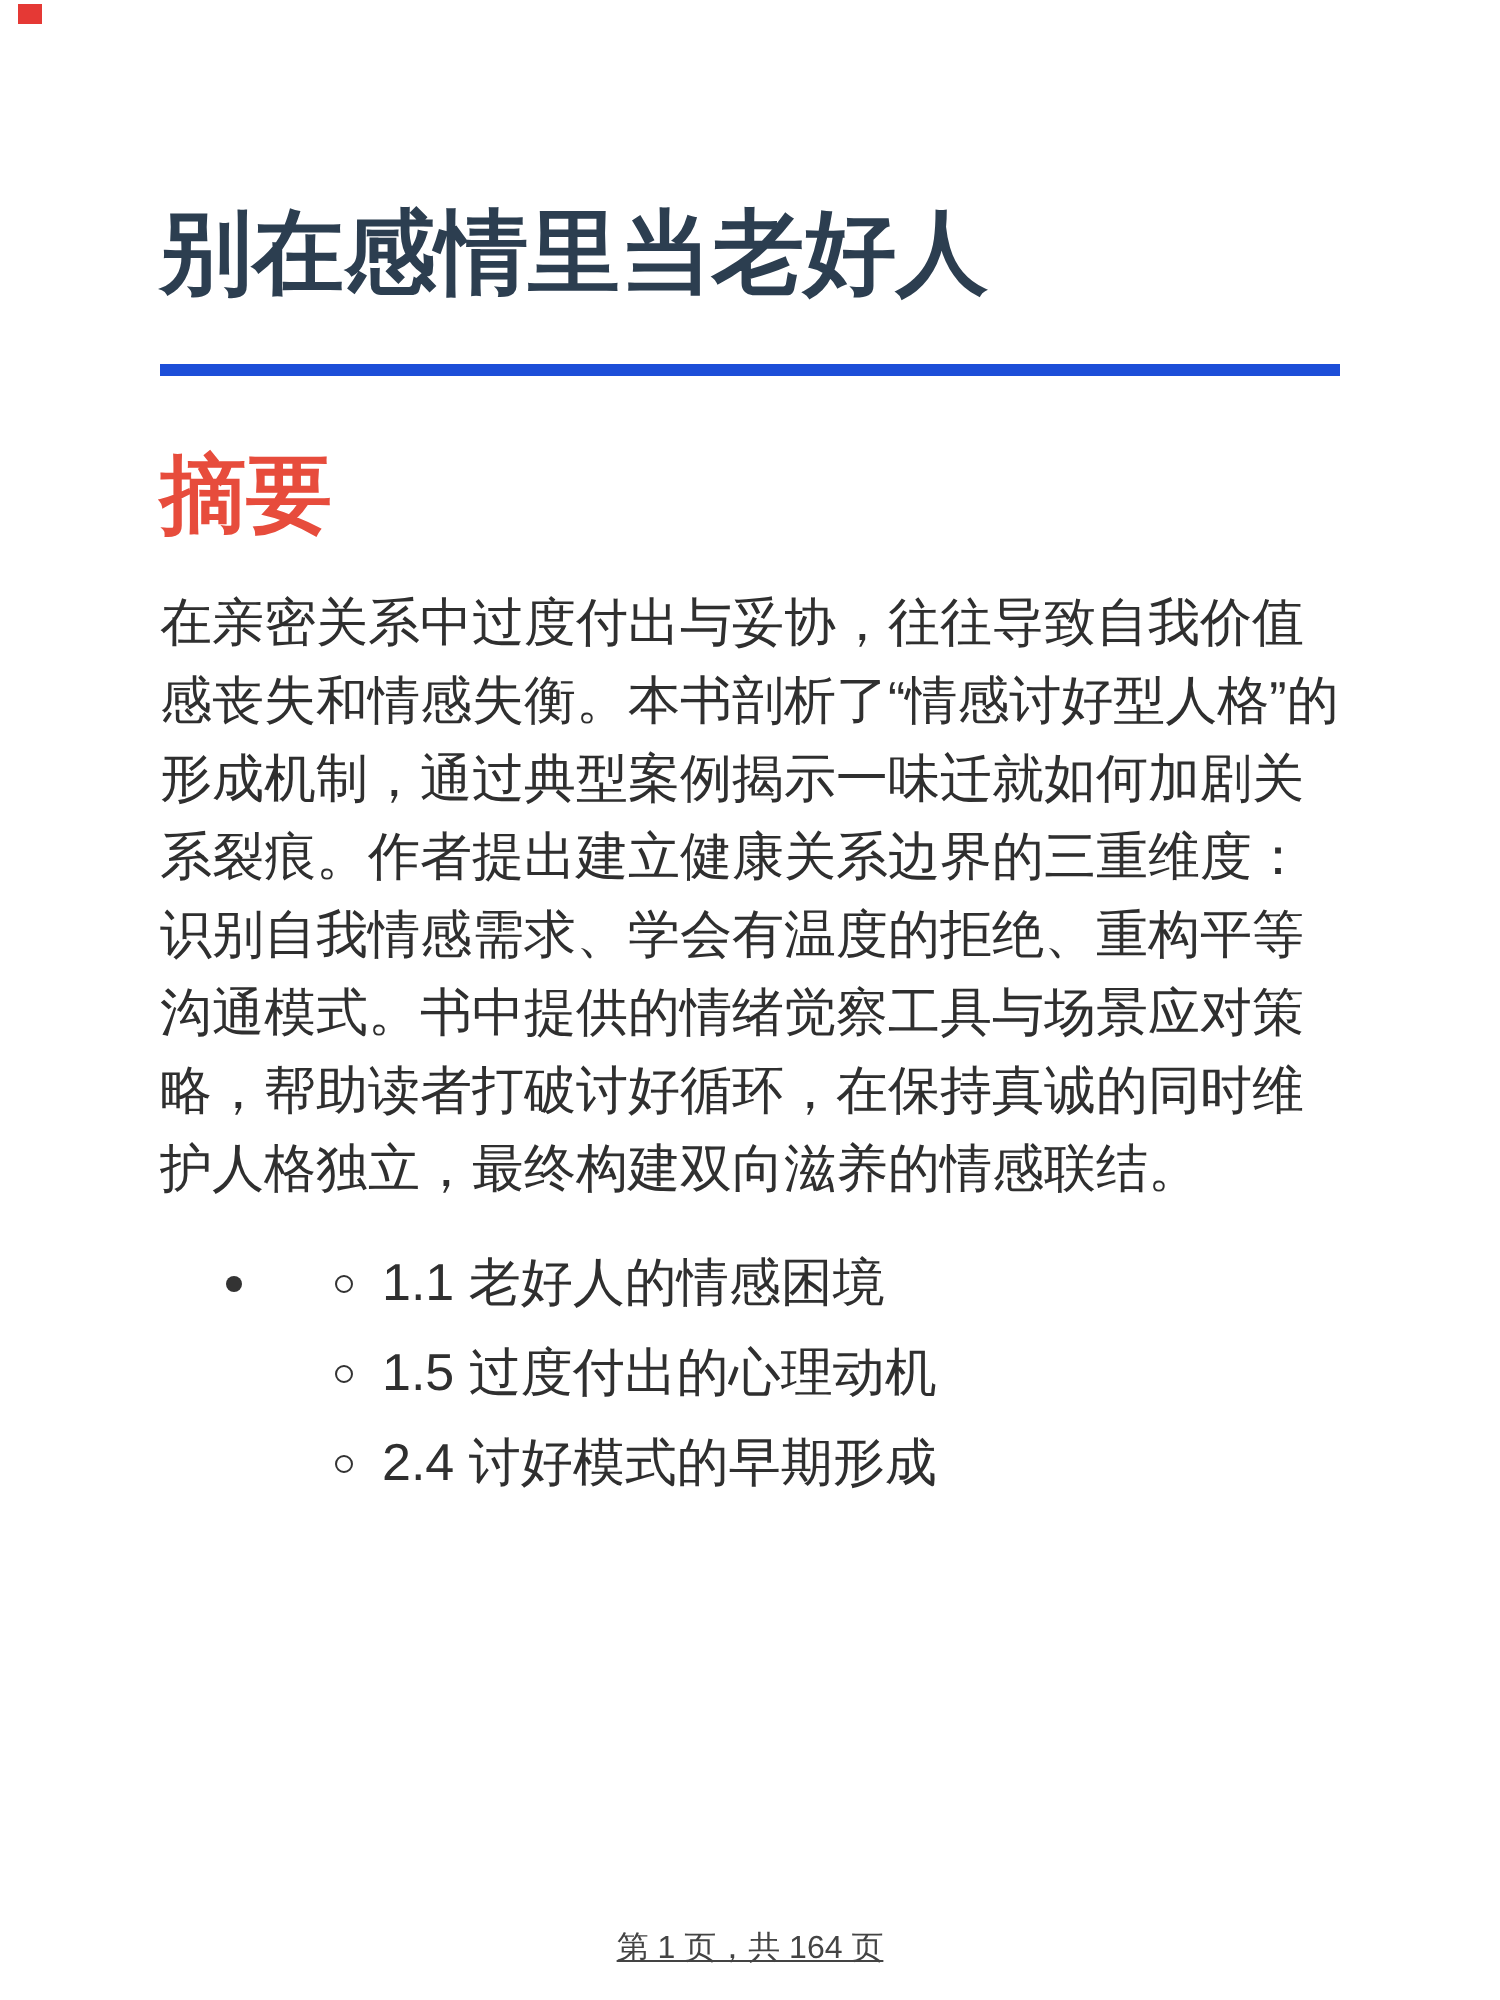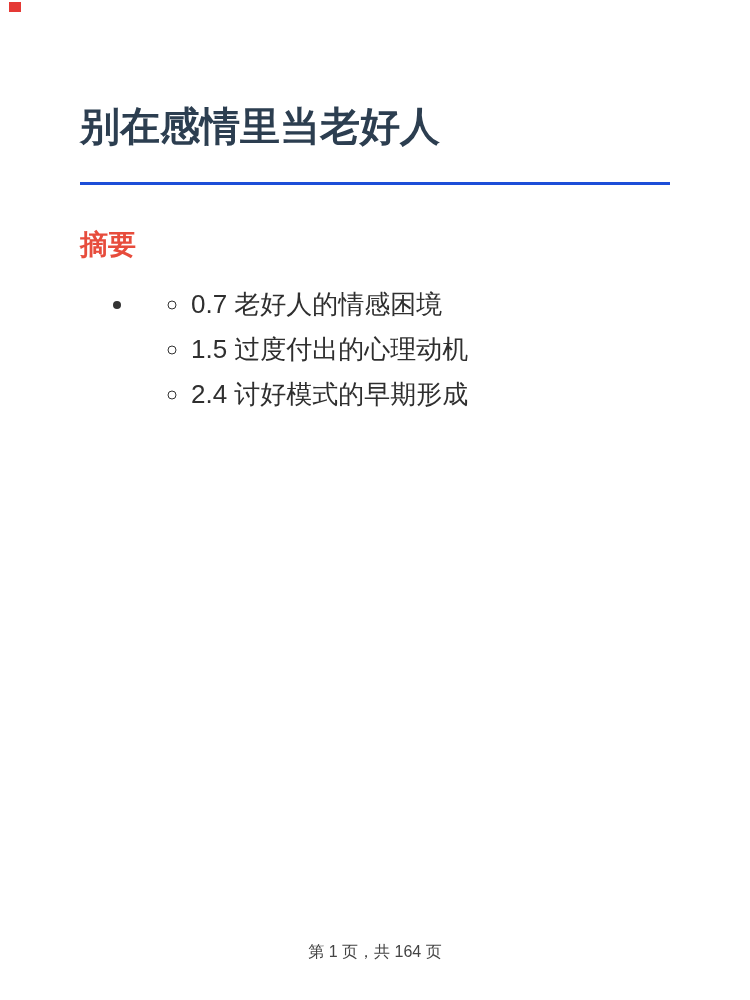--- a/index.html
+++ b/index.html
@@ -24,28 +24,28 @@
     position: absolute;
     left: 9px;
     top: 2px;
     width: 12px;
     height: 10px;
     background: #e53935;
   }
   h1.doc-title {
     margin: 0;
     padding: 104px 0 34px 0;
-    font-size: 40px;
+    font-size: 46px;
     line-height: 44px;
     font-weight: bold;
     color: #2c3e50;
-    border-bottom: 3px solid #1d4ed8;
+    border-bottom: 6px solid #1d4ed8;
   }
   h2.section-heading {
-    font-size: 28px;
+    font-size: 43px;
     line-height: 36px;
     font-weight: bold;
     color: #e74c3c;
     margin: 42px 0 26px 0;
   }
   h2.toc-heading {
     margin-top: 48px;
     margin-bottom: 0;
   }
   p.summary-text {
@@ -77,44 +77,46 @@
     color: #2f2f2f;
     margin-top: 15px;
   }
   li::marker {
     color: #333333;
   }
   .page-footer {
     position: absolute;
     left: 0;
     right: 0;
-    top: 942px;
+    top: 964px;
     text-align: center;
     font-size: 16px;
     color: #444444;
+    text-decoration: underline;
   }
 </style>
 </head>
 <body>
 
 <div class="corner-marker"></div>
 
 <div class="page">
 
   <h1 class="doc-title">别在感情里当老好人</h1>
 
   <h2 class="section-heading">摘要</h2>
 
+  <p class="summary-text">在亲密关系中过度付出与妥协，往往导致自我价值感丧失和情感失衡。本书剖析了“情感讨好型人格”的形成机制，通过典型案例揭示一味迁就如何加剧关系裂痕。作者提出建立健康关系边界的三重维度：识别自我情感需求、学会有温度的拒绝、重构平等沟通模式。书中提供的情绪觉察工具与场景应对策略，帮助读者打破讨好循环，在保持真诚的同时维护人格独立，最终构建双向滋养的情感联结。</p>
 
 
   <ul class="toc-list">
     <li>
       <ul class="toc-sublist">
         <li>
-          <span>0.7 老好人的情感困境</span>
+          <span>1.1 老好人的情感困境</span>
         </li>
         <li>
           <span>1.5 过度付出的心理动机</span>
         </li>
         <li>
           <span>2.4 讨好模式的早期形成</span>
         </li>
       </ul>
     </li>
   </ul>

